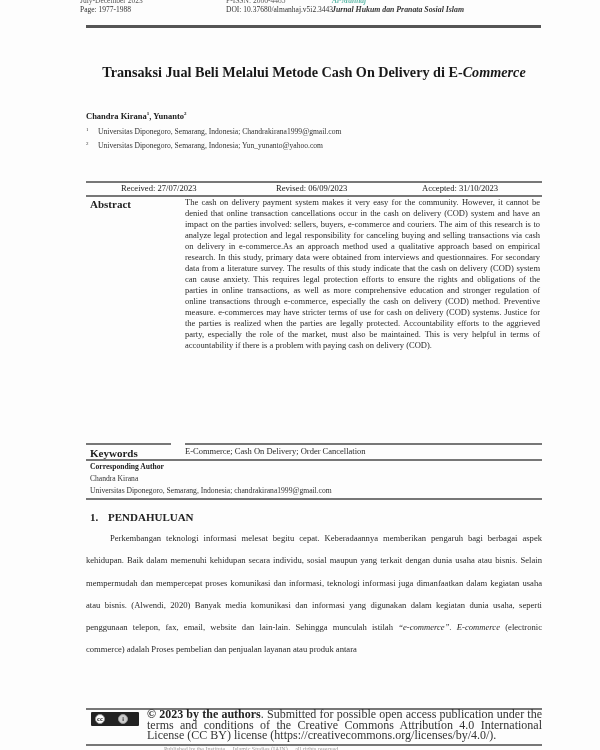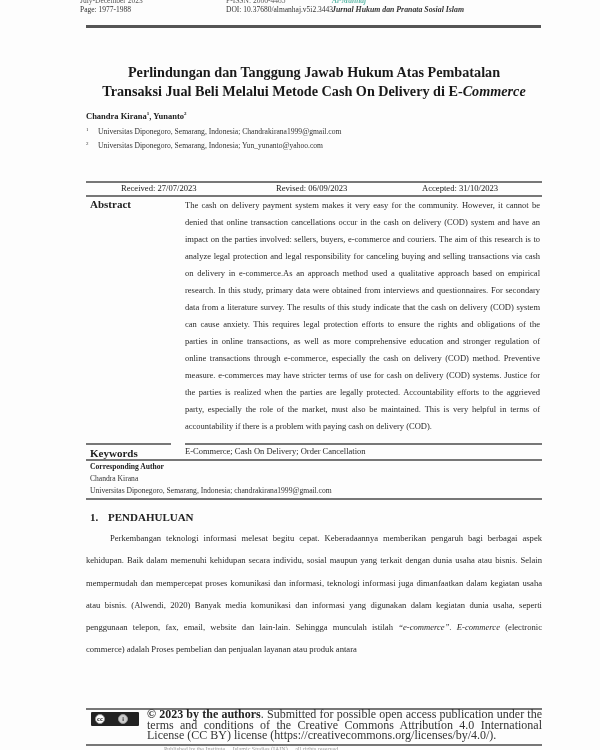--- a/index.html
+++ b/index.html
@@ -27,21 +27,21 @@
   .authors sup { font-size: 5px; }
   .aff { position: absolute; left: 72px; font-size: 7.6px; color: #333; }
   .aff .n { display: inline-block; width: 12px; font-size: 5px; vertical-align: top; }
 
   .hline { position: absolute; left: 72px; width: 456px; background: #777; height: 1.5px; }
   .dates { position: absolute; top: 183px; left: 72px; width: 456px; font-size: 8.6px; color: #222; }
   .dates span { position: absolute; top: 0; }
 
   .lbl { position: absolute; left: 76px; font-size: 11px; font-weight: bold; color: #222; }
   .abstract { position: absolute; left: 171px; top: 197px; width: 355px; font-size: 8.5px;
-    line-height: 17px; text-align: justify; color: #2a2a2a; }
+    line-height: 11px; text-align: justify; color: #2a2a2a; }
   .kw { position: absolute; left: 171px; top: 446px; font-size: 8.5px; color: #2a2a2a; }
   .corr { position: absolute; left: 76px; font-size: 7.6px; color: #333; }
   .corr.b { font-weight: bold; color: #222; }
 
   .sec { position: absolute; left: 76px; top: 511px; font-size: 11px; font-weight: bold; }
   .sec .num { display: inline-block; width: 18px; }
   .body { position: absolute; left: 72px; top: 527px; width: 456px; font-size: 8.6px;
     line-height: 22.3px; text-align: justify; color: #2a2a2a; text-indent: 24px; }
   .body i { font-style: italic; }
 
@@ -69,21 +69,20 @@
       <div>DOI: 10.37680/almanhaj.v5i2.3443</div>
     </div>
     <div class="c3">
       <div class="journal-top">Al-Manhaj</div>
       <div class="journal-name">Jurnal Hukum dan Pranata Sosial Islam</div>
     </div>
   </div>
   <div class="topline"></div>
 
   <div class="title">
-    <div>Perlindungan dan Tanggung Jawab Hukum Atas Pembatalan</div>
     <div><span>Transaksi Jual Beli Melalui Metode Cash On Delivery di E-</span><i>Commerce</i></div>
   </div>
 
   <div class="authors">
     <span>Chandra Kirana</span><sup>1</sup><span>, </span><span>Yunanto</span><sup>2</sup>
   </div>
   <div class="aff" style="top:127px">
     <span class="n">1</span><span>Universitas Diponegoro, Semarang, Indonesia; Chandrakirana1999@gmail.com</span>
   </div>
   <div class="aff" style="top:141px">

